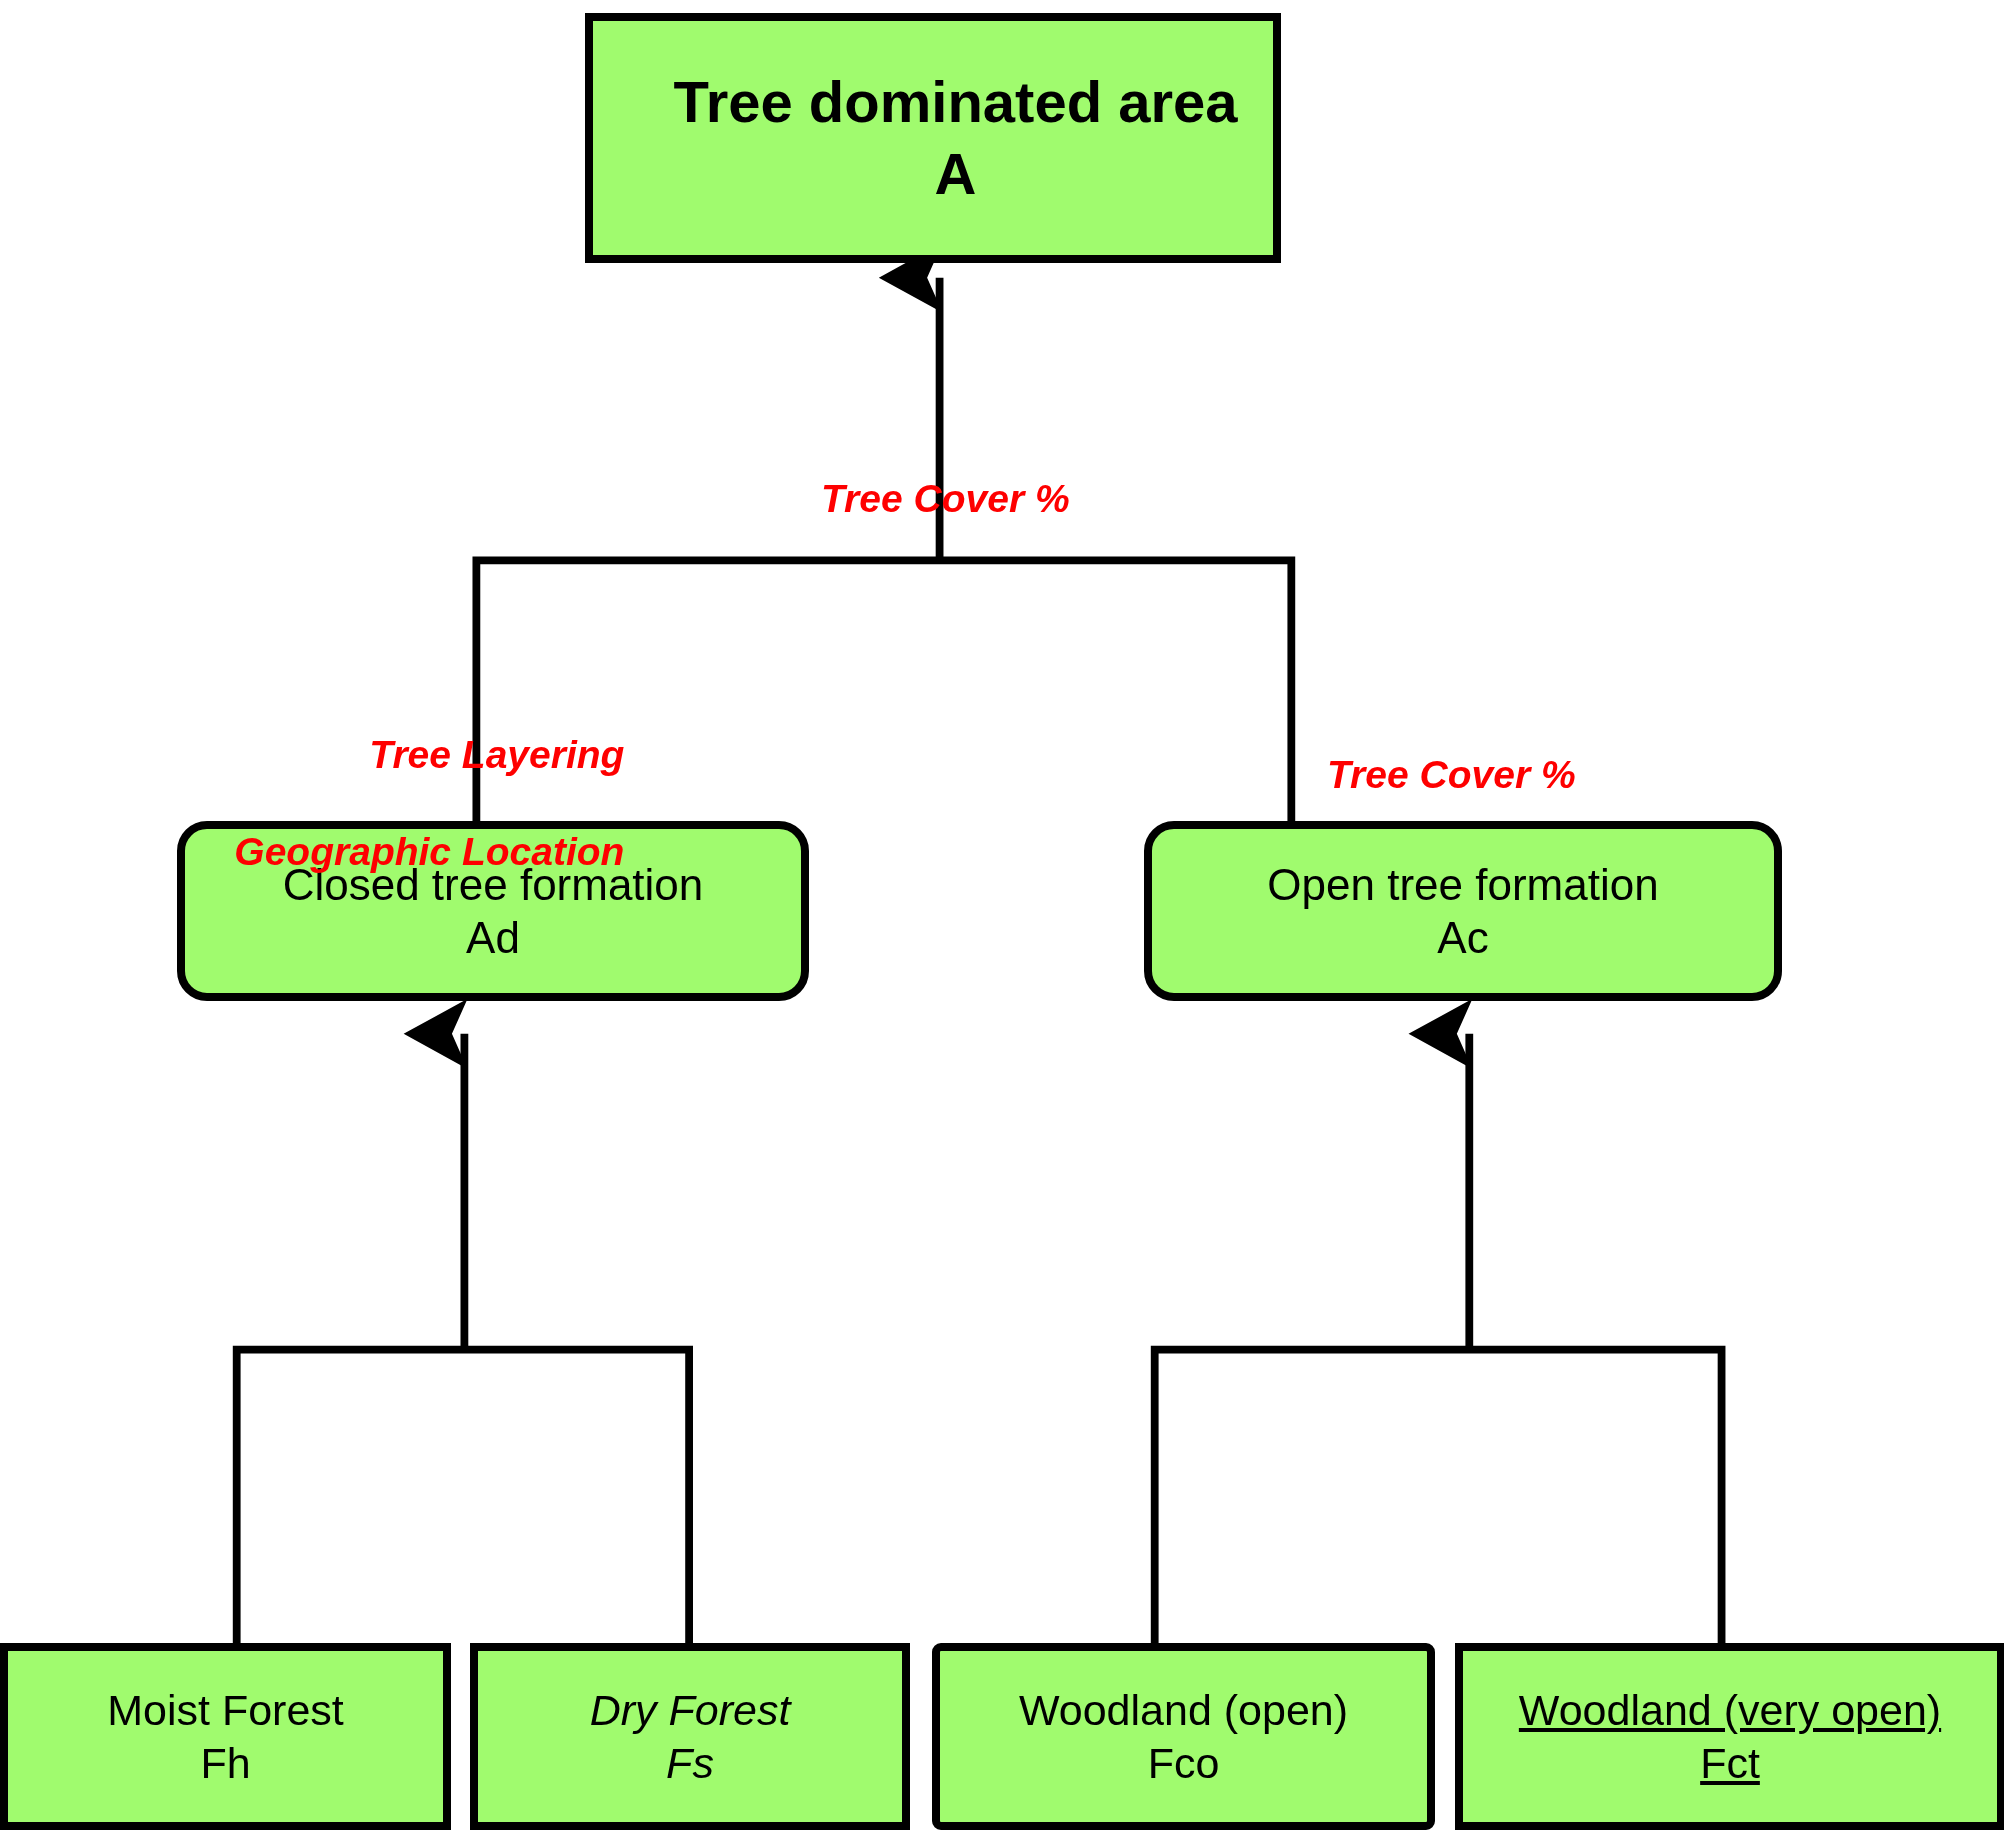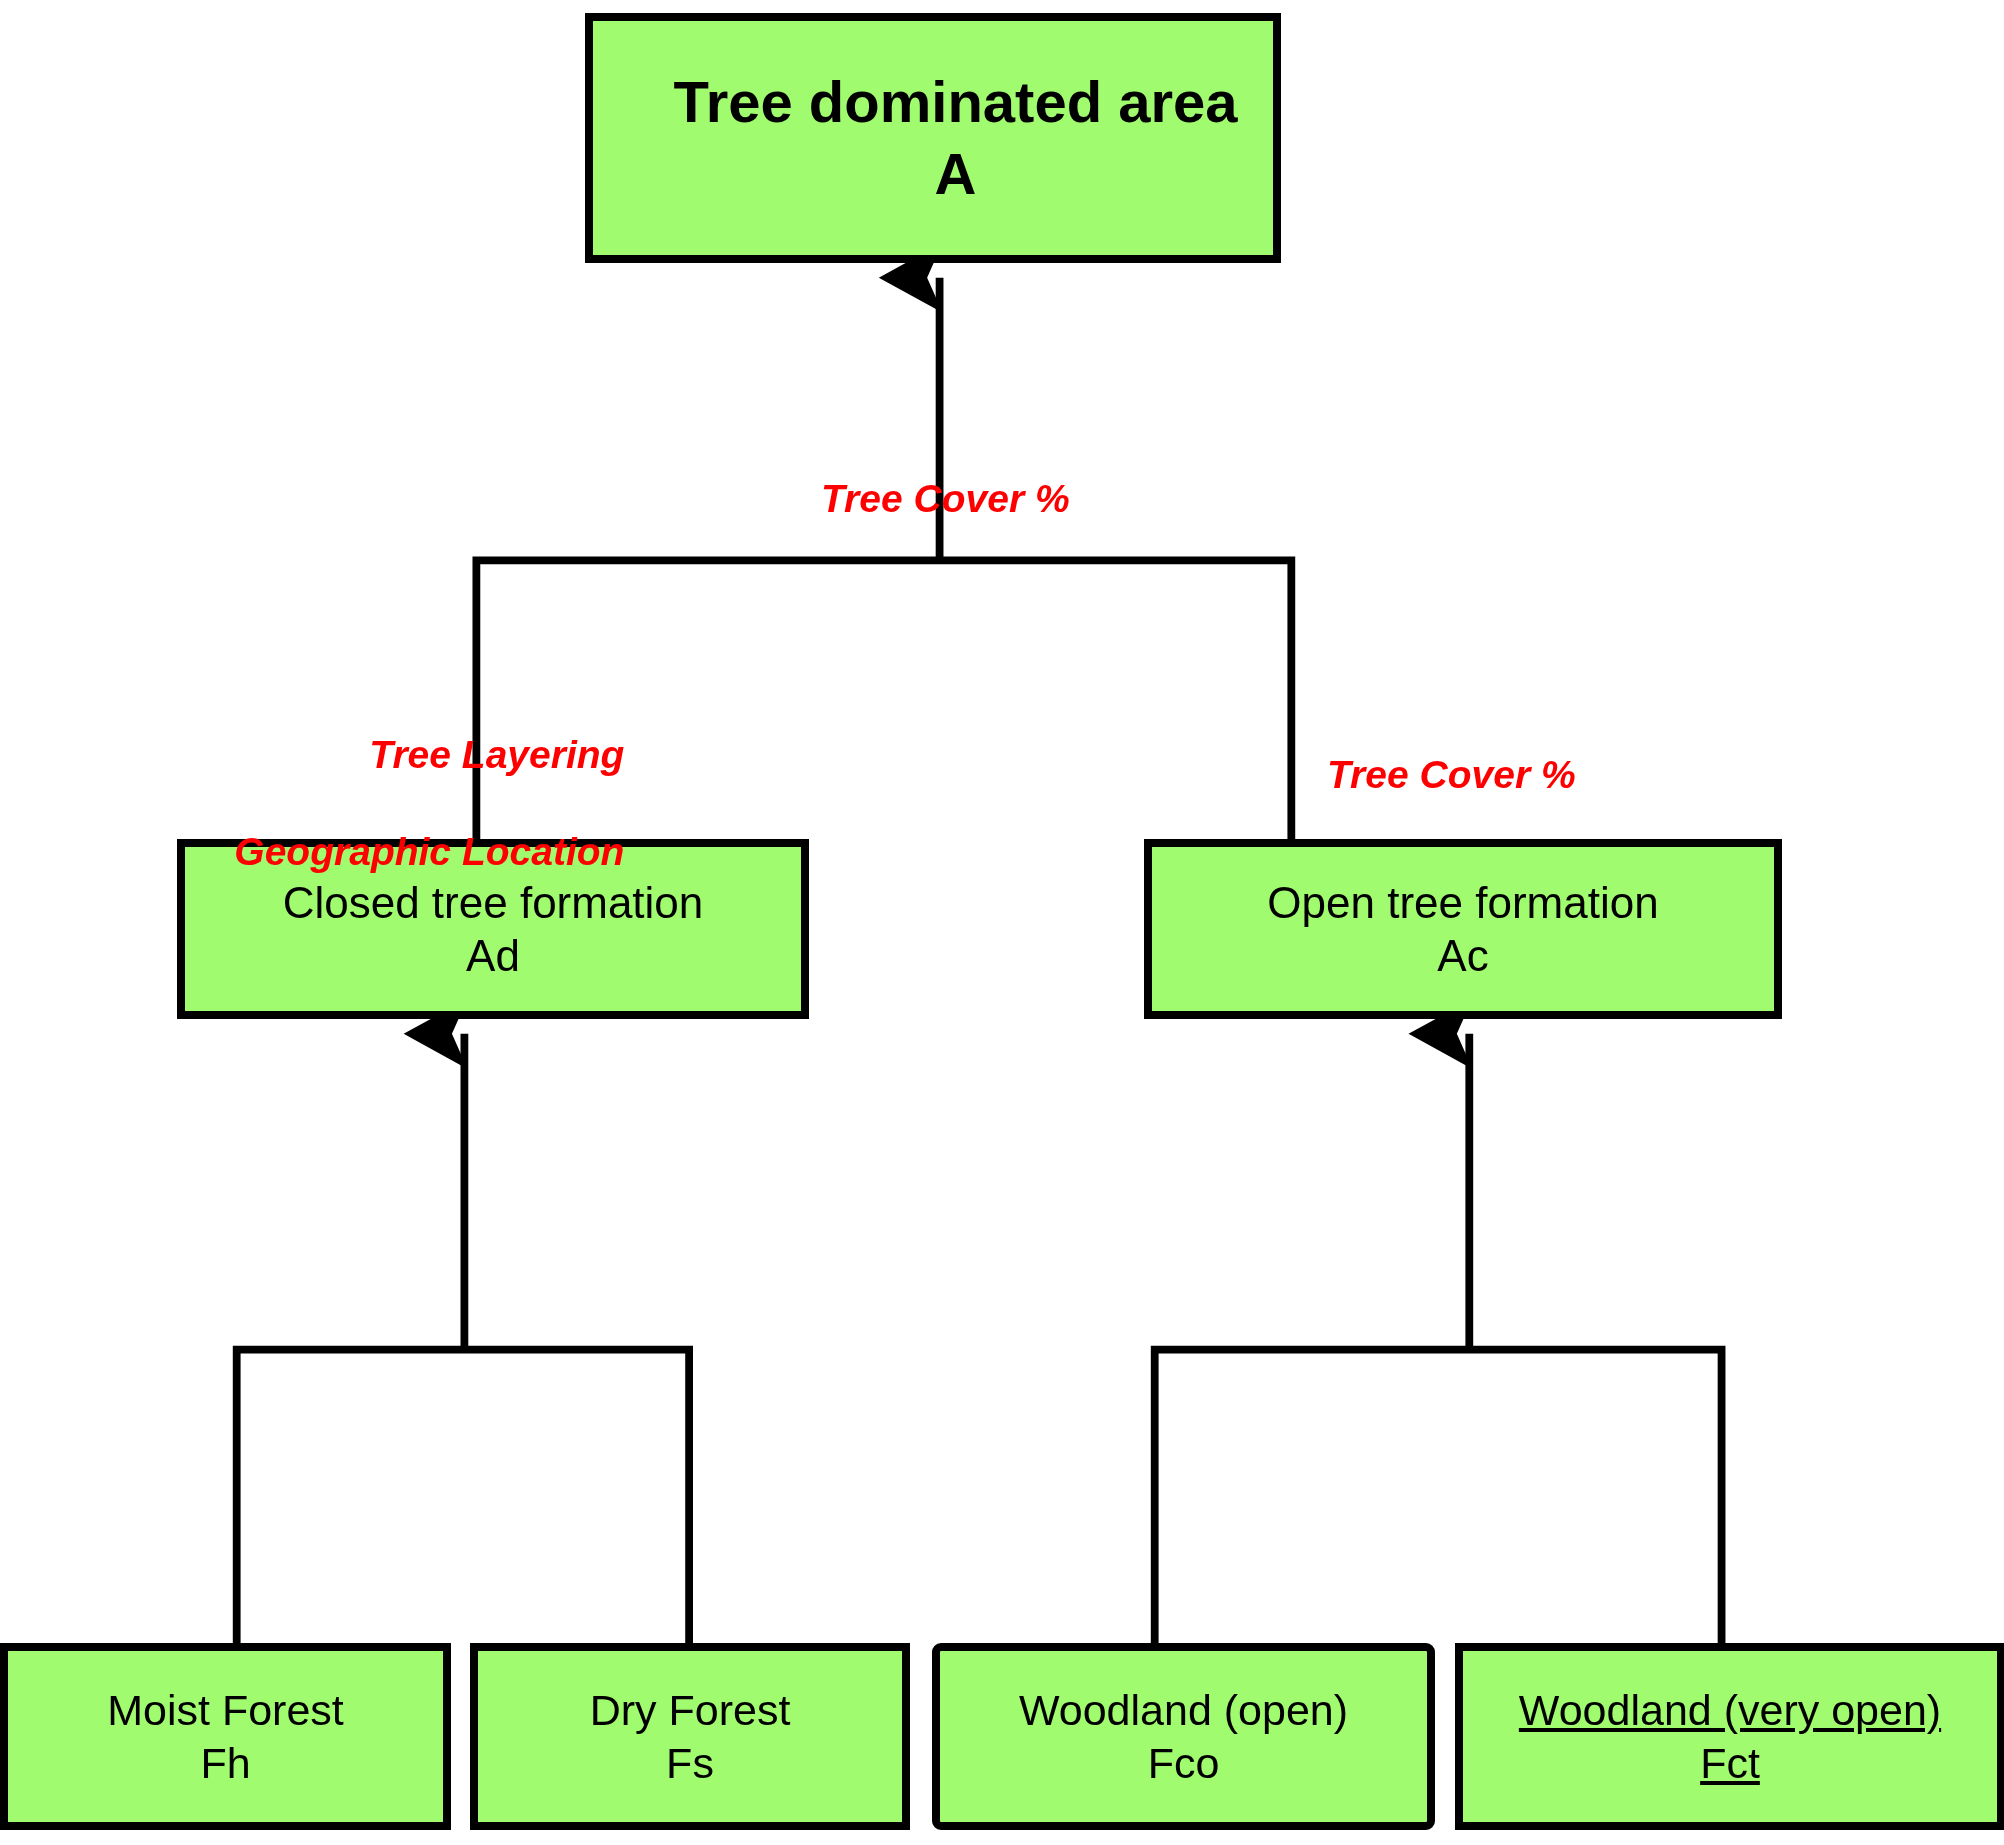--- a/index.html
+++ b/index.html
@@ -50,38 +50,39 @@
     width: 696px;
     height: 250px;
     font-size: 58px;
     font-weight: bold;
     padding-left: 45px;
   }
   #node-root .ln1 { margin-bottom: 3.6px; }
 
   
   .node-mid {
-    top: 839px;
+    top: 821px;
     height: 180px;
     font-size: 44px;
     font-weight: normal;
+    border-radius: 30px;
   }
   #node-closed { left: 177px; width: 632px; }
   #node-open   { left: 1144px; width: 638px; }
   .node-mid .ln1 { margin-bottom: 1.2px; }
 
   
   .node-leaf {
     top: 1643px;
     height: 187px;
     font-size: 43px;
     font-weight: normal;
   }
   #node-moist { left: 0px;    width: 451px; }
-  #node-dry   { left: 470px;  width: 440px; }
+  #node-dry   { left: 470px;  width: 440px; font-style: italic; }
   #node-wco   { left: 932px; width: 503px; border-radius: 9px; }
   #node-wct   { left: 1455px; width: 550px; text-decoration: underline; }
   .node-leaf .ln1 { margin-bottom: 2.4px; }
 
   
   .edge-label {
     position: absolute;
     color: #fe0000;
     font-weight: bold;
     font-style: italic;

